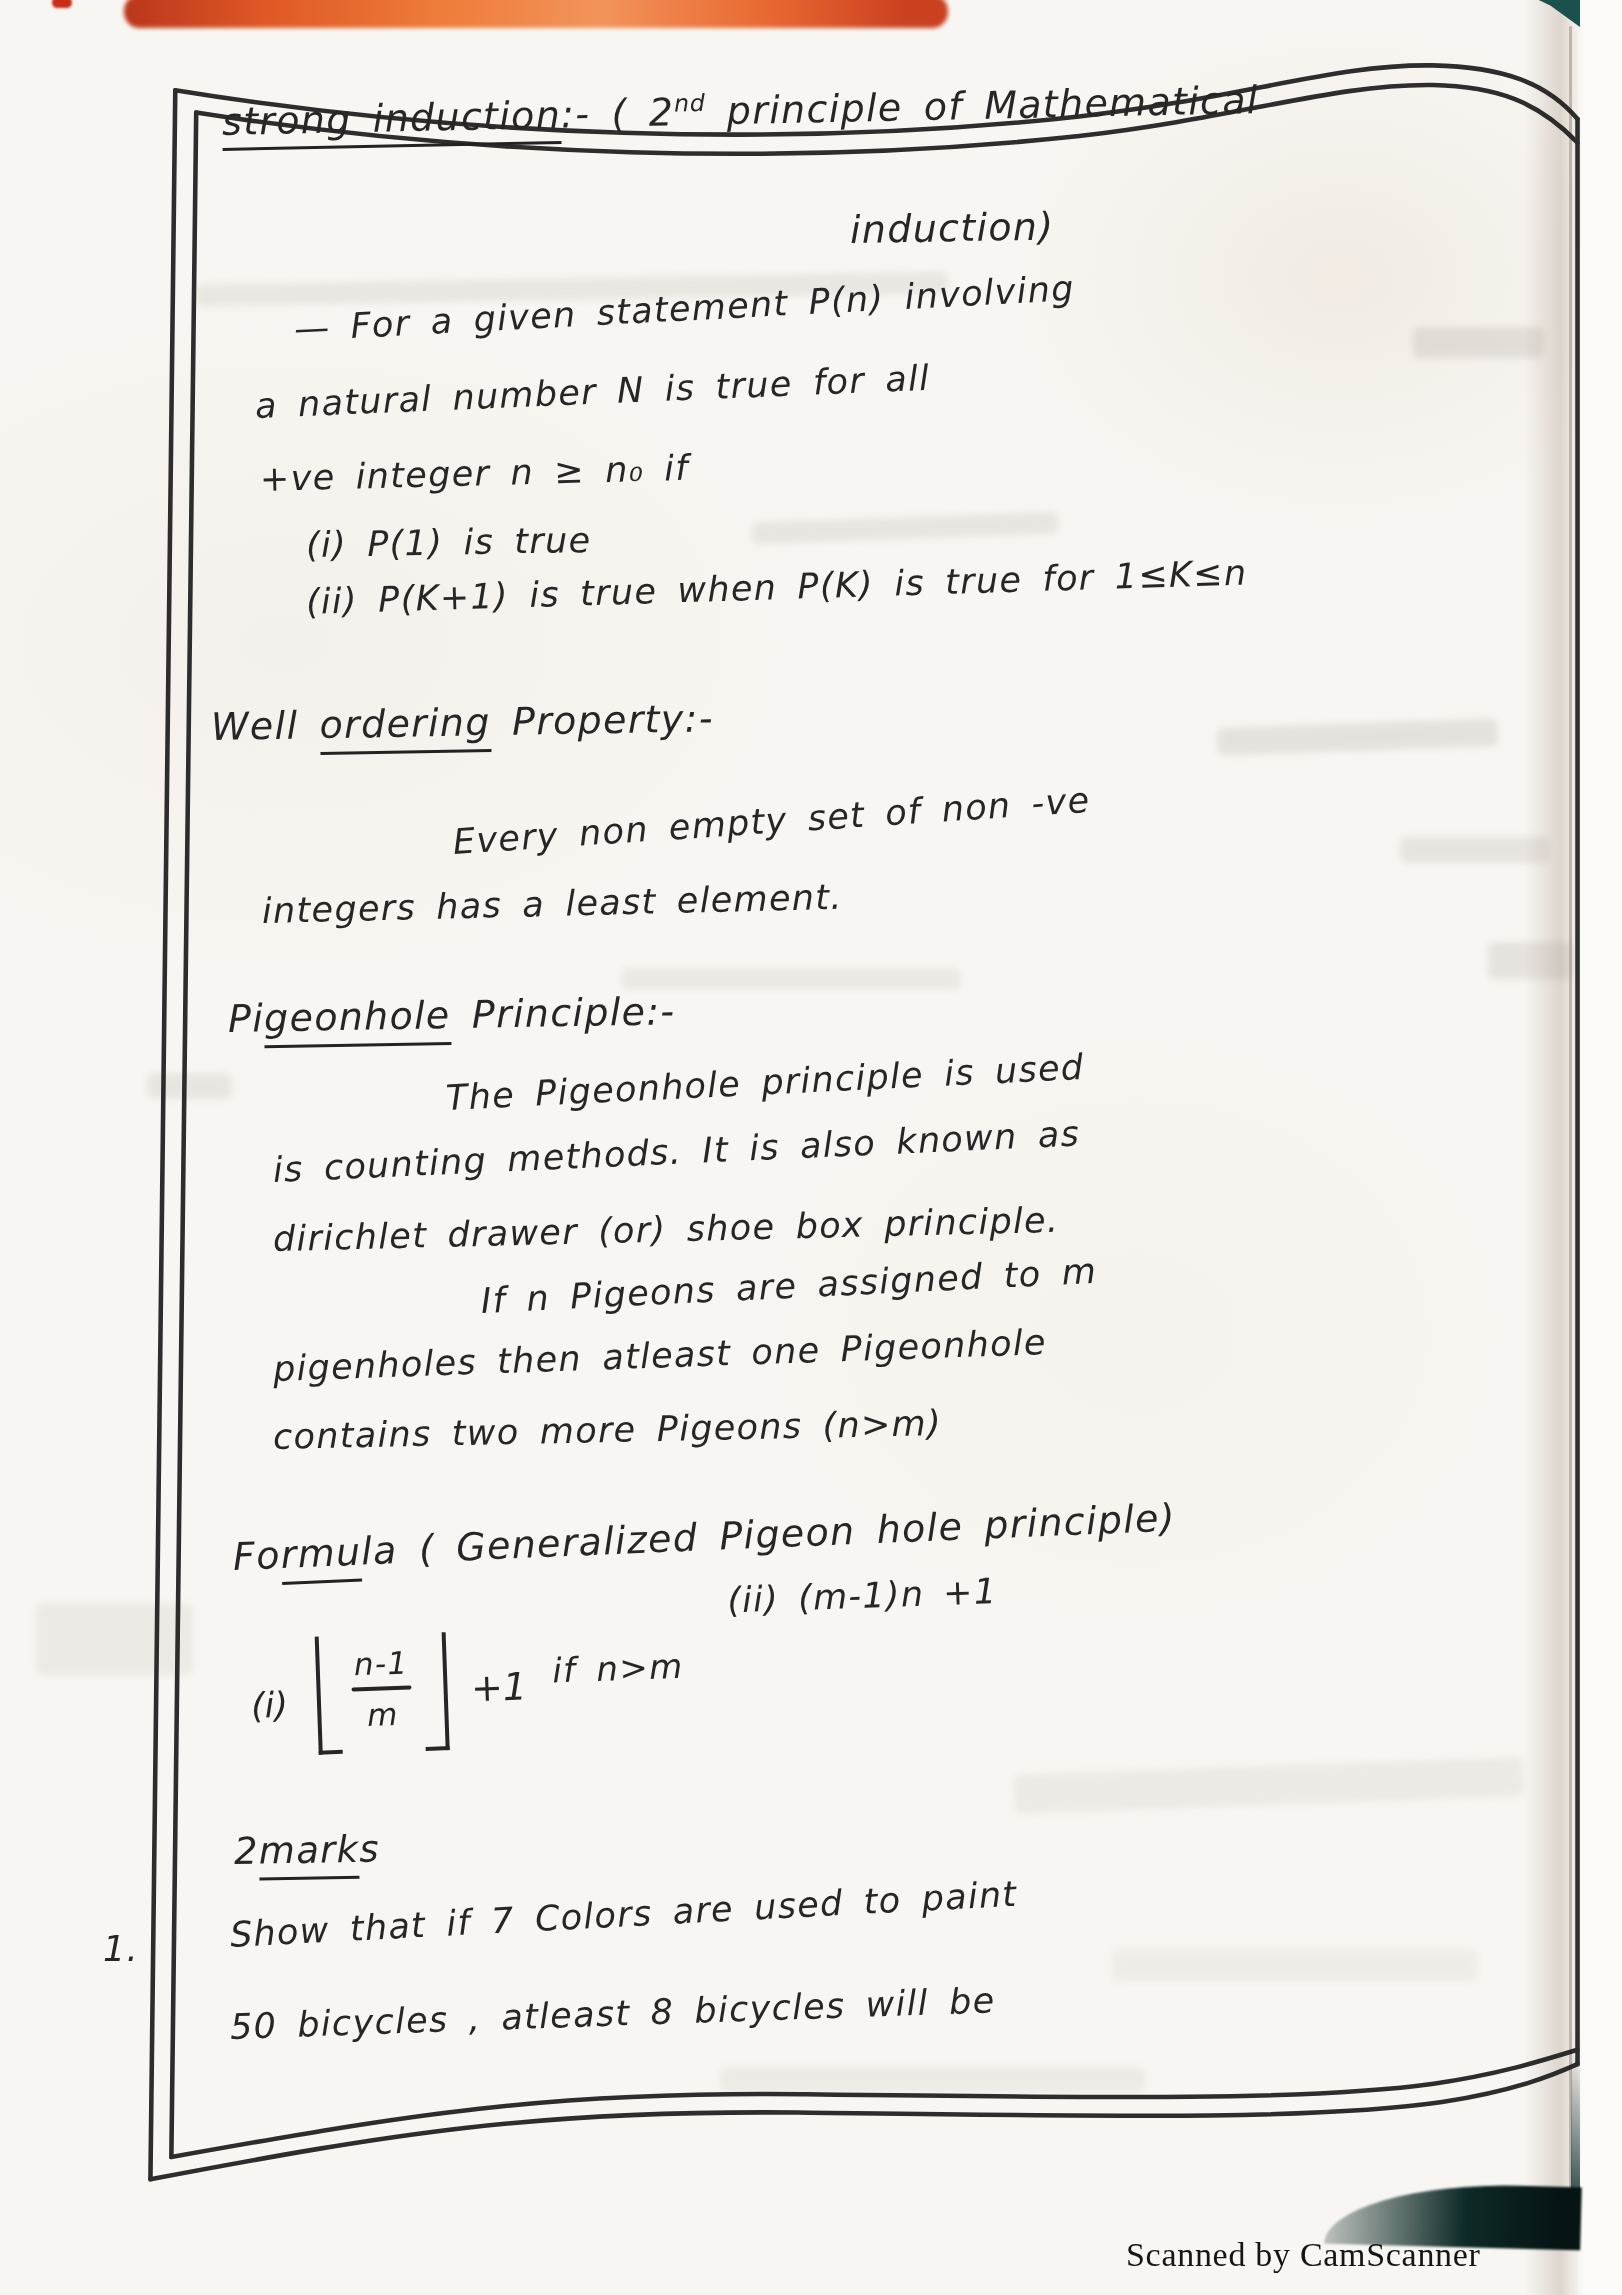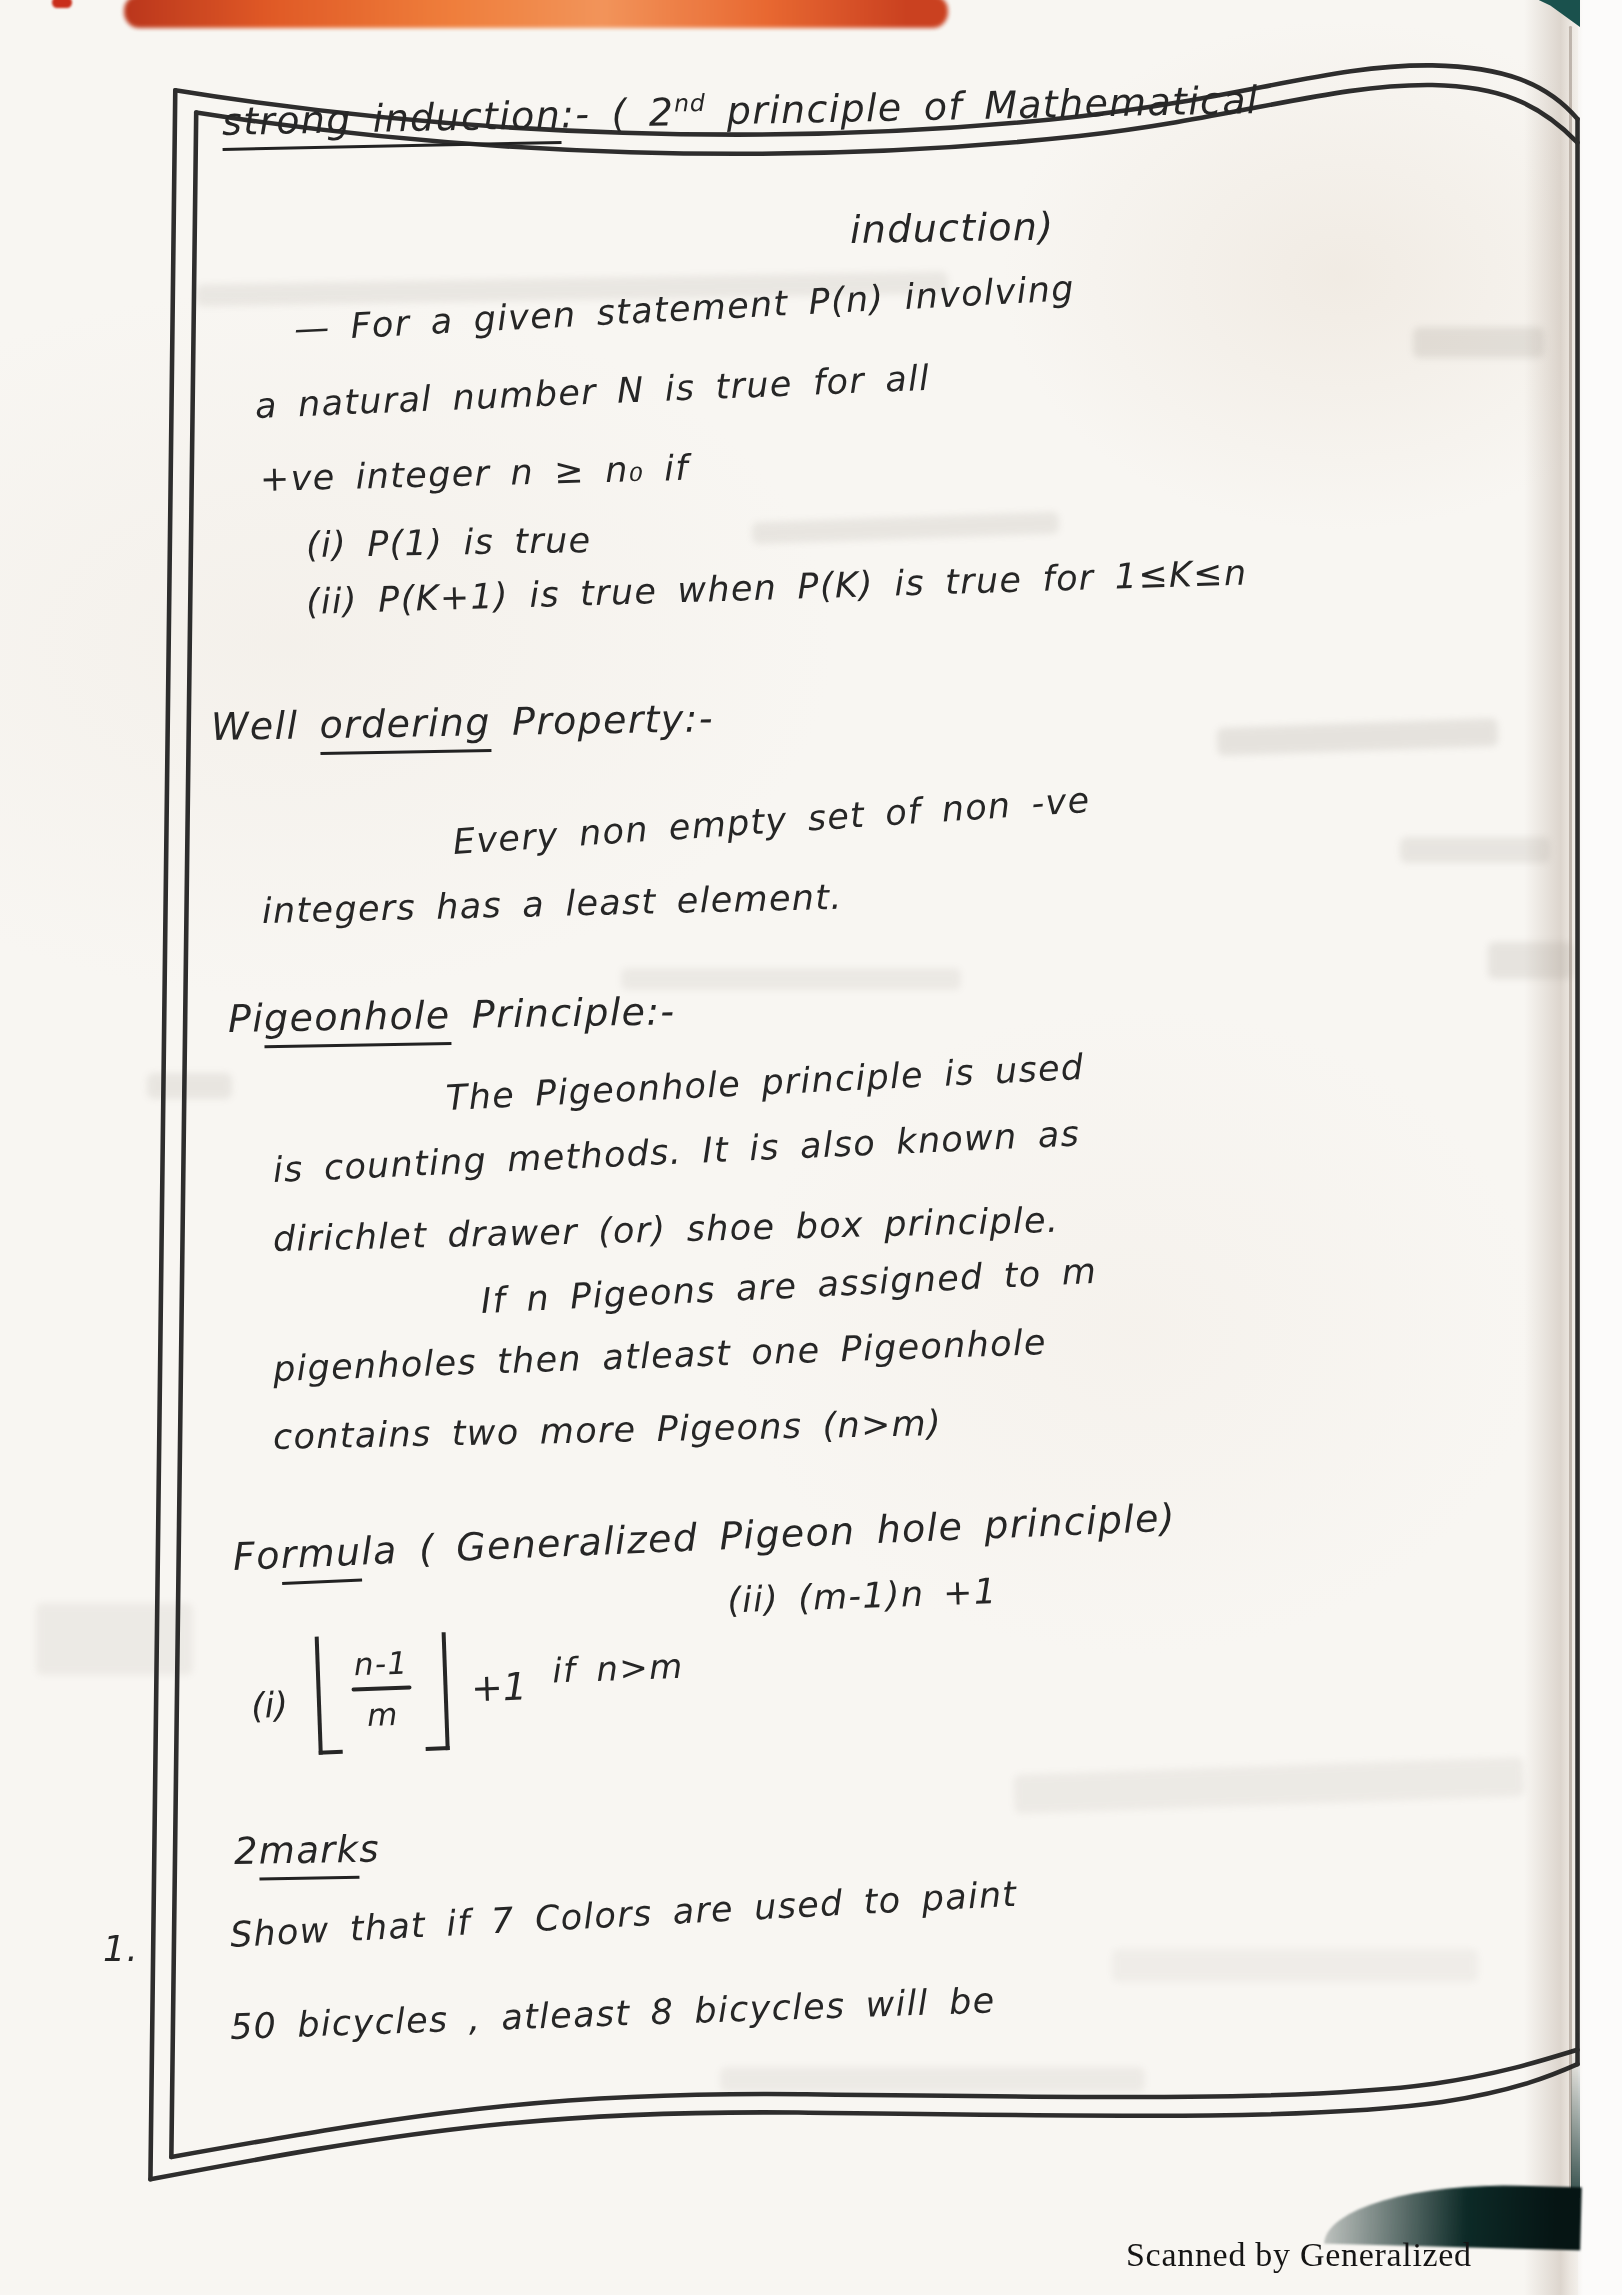--- a/index.html
+++ b/index.html
@@ -173,16 +173,16 @@
   </div>
 
   <div class="hw" style="left:234px;top:1830px;font-size:37px;transform:rotate(-1deg);">
     <span>2</span><span class="u">mark</span><span>s</span>
   </div>
 
   <div class="hw qnum" style="left:103px;top:1929px;">1.</div>
   <div class="hw" style="left:230px;top:1915px;transform:rotate(-3deg);">Show that if 7 Colors are used to paint</div>
   <div class="hw" style="left:230px;top:2007px;transform:rotate(-2deg);">50   bicycles , atleast   8   bicycles will be</div>
 
-  <div class="footer-text">Scanned by Generalized</div>
+  <div class="footer-text">Scanned by CamScanner</div>
 
 </div>
 
 
 </body></html>

